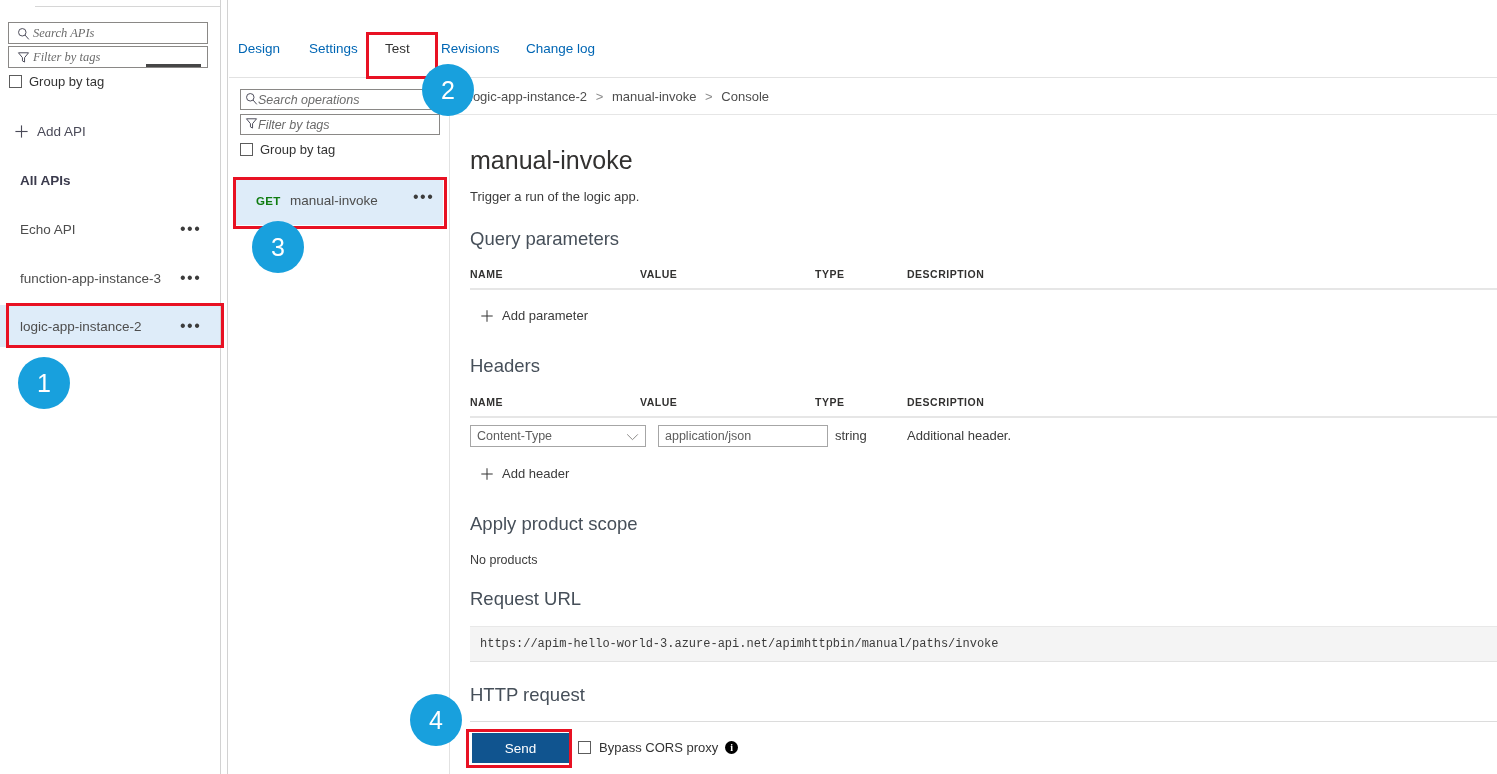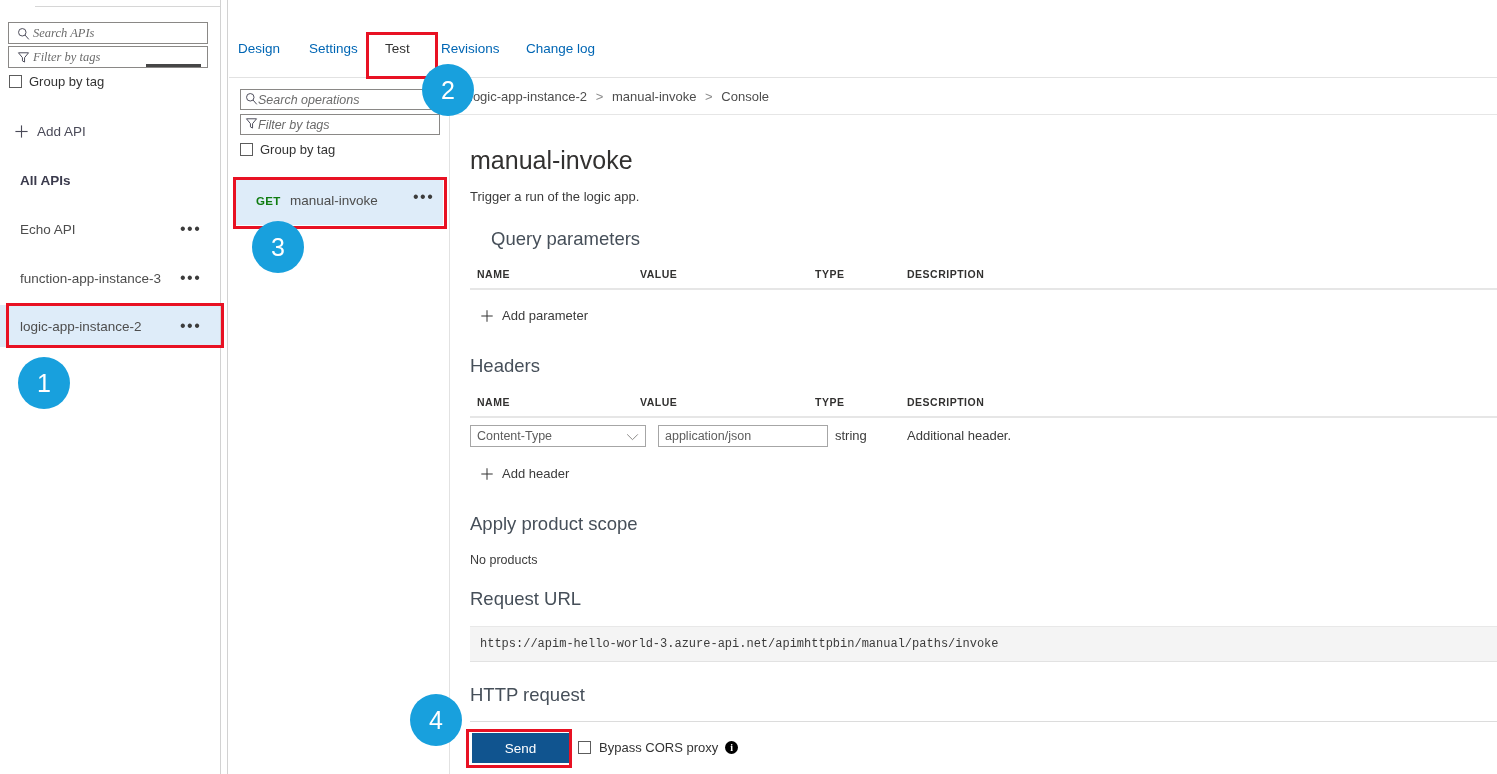--- a/index.html
+++ b/index.html
@@ -311,38 +311,38 @@
     border-bottom: 2px solid #e6e6e6;
   }
   .tbl-head .th {
     position: absolute;
     top: 0;
     font-size: 10.5px;
     font-weight: bold;
     letter-spacing: .5px;
     color: #323130;
   }
-  .th-name  { left: 0px; margin-left: 7px; }
+  .th-name  { left: 0px; }
   .th-value { left: 170px; }
   .th-type  { left: 345px; }
   .th-desc  { left: 437px; }
 
   .add-row {
     position: absolute;
     left: 30px;
     display: flex;
     align-items: center;
     font-size: 13px;
     color: #3b3b3b;
     cursor: pointer;
   }
   .add-row .plus { margin-right: 8px; display:flex; }
 
   
-  #qp-title { top: 150px; margin-left: 21px; }
+  #qp-title { top: 150px; }
   #qp-table-head { top: 190px; }
   #qp-add { top: 230px; }
 
   
   #hd-title { top: 277px; }
   #hd-table-head { top: 318px; }
   #hd-row {
     position: absolute;
     left: 20px; top: 347px;
     width: 1027px; height: 30px;

